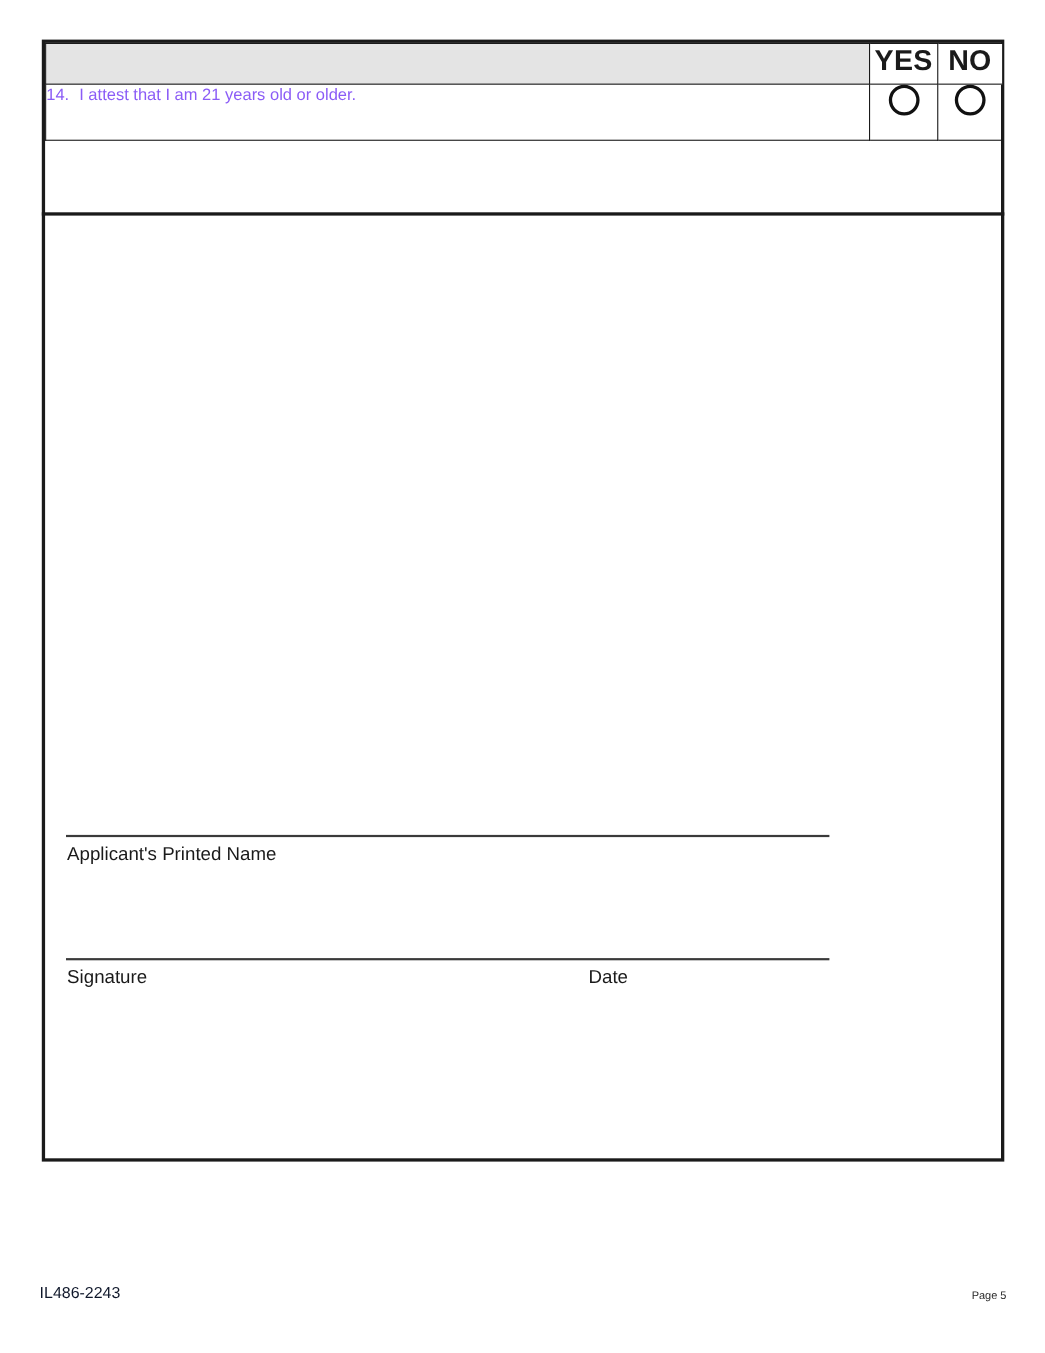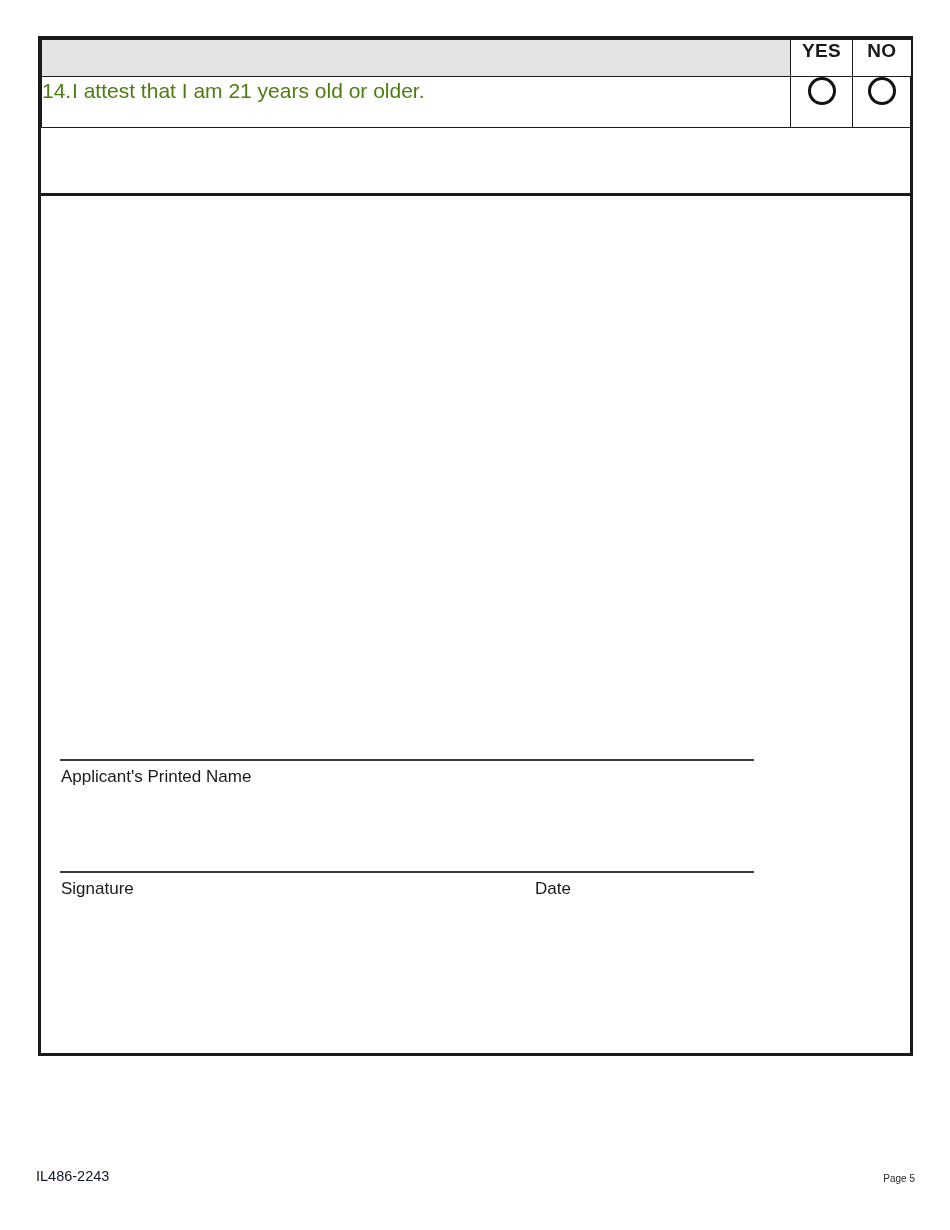--- a/index.html
+++ b/index.html
@@ -54,35 +54,35 @@
     background: #e4e4e4;
     height: 36px;
     border-top: none;
     border-left: none;
   }
   .hdr-label {
     background: #ffffff;
     height: 36px;
     text-align: center;
     vertical-align: middle;
-    font-size: 19px;
+    font-size: 26px;
     font-weight: bold;
     letter-spacing: 0.3px;
     color: #1a1a1a;
     border-top: none;
   }
   .hdr-label.last { border-right: none; }
 
   
   .stmt-cell {
     border-left: none;
     padding: 9px 14px 10px 10px;
-    font-size: 21px;
+    font-size: 15px;
     line-height: 1.32;
-    color: #4d7c0f;
+    color: #8b5cf6;
   }
   .stmt-row-14 .stmt-cell { height: 50px; }
   .stmt-row-15 .stmt-cell { height: 62px; }
 
   .stmt-inner {
     display: flex;
     align-items: flex-start;
   }
   .stmt-num {
     flex: 0 0 auto;

